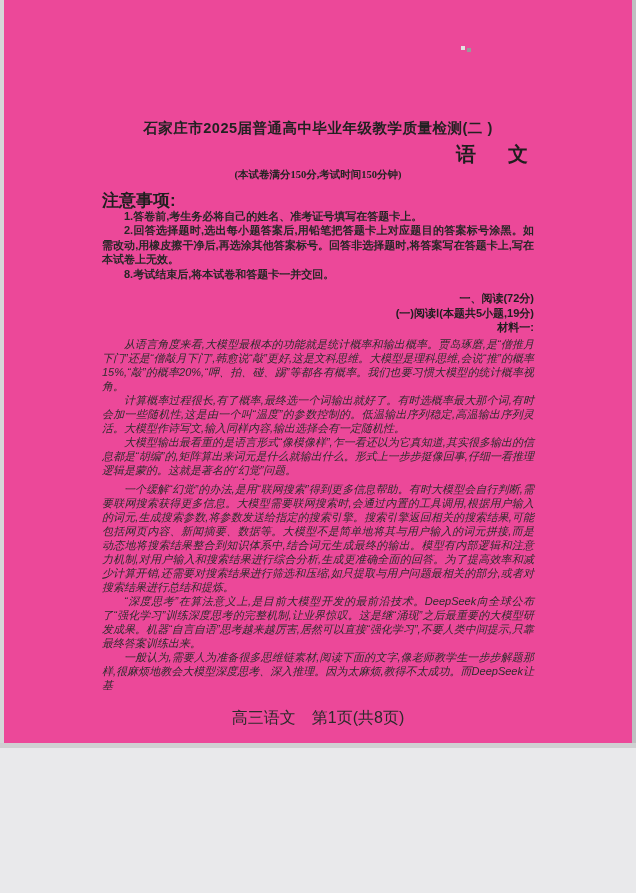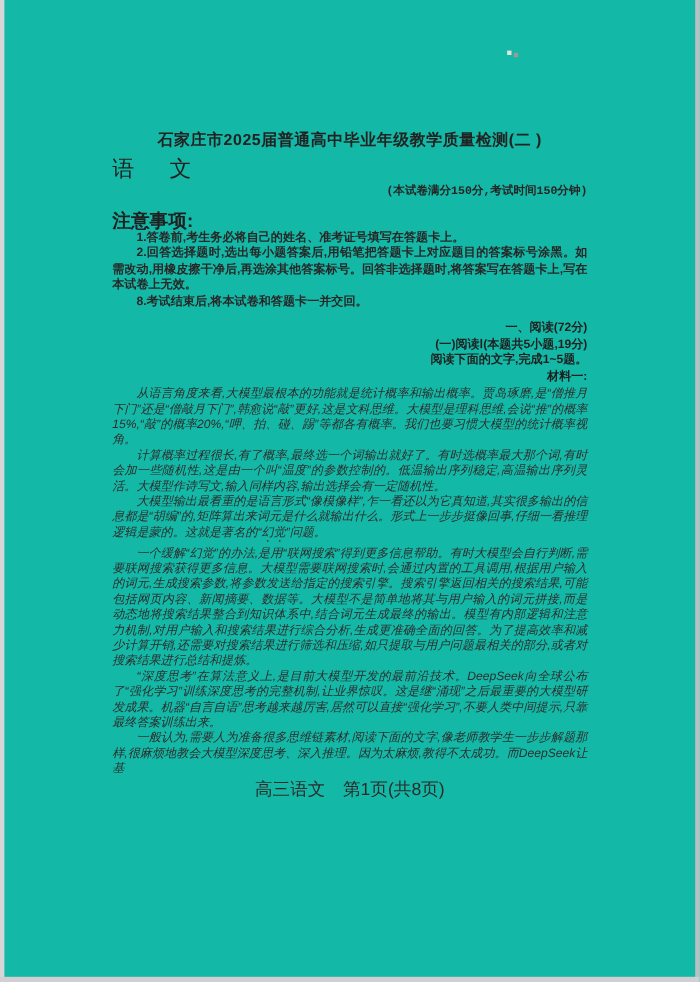--- a/index.html
+++ b/index.html
@@ -1,20 +1,20 @@
 <!DOCTYPE html>
 <html><head>
 <meta charset="utf-8">
 <style>
   html, body { margin: 0; padding: 0; background: #e9e9eb; }
   .page {
     position: relative;
     width: 636px;
-    height: 893px;
-    background: #14b8a6;
+    height: 748px;
+    background: #ec4899;
     overflow: hidden;
     color: #2b2b2b;
     font-family: "Liberation Serif", serif;
   }
   .edge-left   { position: absolute; left: 0; top: 0; width: 4px; height: 100%; background: #d6d6d8; }
   .edge-right  { position: absolute; right: 0; top: 0; width: 4px; height: 100%; background: #bfbfc1; }
   .edge-bottom { position: absolute; left: 0; bottom: 0; width: 100%; height: 5px; background: #d0d0d2; }
   .artifact-dot {
     position: absolute; left: 467px; top: 48px; width: 4px; height: 4px;
     background: #9a9a9a; box-shadow: -6px -2px 0 0 #e2e2e2;
@@ -31,34 +31,34 @@
     font-weight: 700;
     font-size: 14.5px;
     line-height: 16px;
     letter-spacing: 0.5px;
     text-align: center;
     color: #222;
   }
   .subject {
     margin: 6px 0 2px 0;
     font-family: "Liberation Sans", sans-serif;
-    font-weight: 400;
+    font-weight: 700;
     font-size: 20px;
     line-height: 24px;
     letter-spacing: 6px;
-    text-align: left;
+    text-align: right;
     color: #1e1e1e;
   }
   .exam-info {
     margin: 0 0 13px 0;
-    font-family: Liberation Mono, monospace;
+    font-family: Liberation Serif, serif;
     font-weight: 700;
     font-size: 10.5px;
     line-height: 13px;
-    text-align: right;
+    text-align: center;
     color: #242424;
   }
   .notice { margin: 0 0 10px 0; }
   .notice-heading {
     font-family: "Liberation Sans", sans-serif;
     font-weight: 700;
     font-size: 17px;
     line-height: 14.5px;
     color: #1f1f1f;
   }
@@ -128,21 +128,20 @@
       <div class="notice-heading">注意事项:</div>
       <p class="notice-item">1.答卷前,考生务必将自己的姓名、准考证号填写在答题卡上。</p>
       <p class="notice-item">2.回答选择题时,选出每小题答案后,用铅笔把答题卡上对应题目的答案标号涂黑。如需改动,用橡皮擦干净后,再选涂其他答案标号。回答非选择题时,将答案写在答题卡上,写在本试卷上无效。</p>
       <p class="notice-item">8.考试结束后,将本试卷和答题卡一并交回。</p>
     </div>
 
     <div class="reading">
       <div class="reading-headings">
         <div class="sec-heading">一、阅读(72分)</div>
         <div class="sec-heading">(一)阅读Ⅰ(本题共5小题,19分)</div>
-        <div class="sec-heading">阅读下面的文字,完成1~5题。</div>
         <div class="sec-heading">材料一:</div>
       </div>
 
       <p class="body-para">从语言角度来看,大模型最根本的功能就是统计概率和输出概率。贾岛琢磨,是“僧推月下门”还是“僧敲月下门”,韩愈说“敲”更好,这是文科思维。大模型是理科思维,会说“推”的概率15%,“敲”的概率20%,“呷、拍、碰、踢”等都各有概率。我们也要习惯大模型的统计概率视角。</p>
       <p class="body-para">计算概率过程很长,有了概率,最终选一个词输出就好了。有时选概率最大那个词,有时会加一些随机性,这是由一个叫“温度”的参数控制的。低温输出序列稳定,高温输出序列灵活。大模型作诗写文,输入同样内容,输出选择会有一定随机性。</p>
       <p class="body-para"><span>大模型输出最看重的是语言形式“像模像样”,乍一看还以为它真知道,其实很多输出的信息都是“胡编”的,矩阵算出来词元是什么就输出什么。形式上一步步挺像回事,仔细一看推理逻辑是蒙的。这就是著名的“</span><span class="emph">幻觉</span><span>”问题。</span></p>
       <p class="body-para">一个缓解“幻觉”的办法,是用“联网搜索”得到更多信息帮助。有时大模型会自行判断,需要联网搜索获得更多信息。大模型需要联网搜索时,会通过内置的工具调用,根据用户输入的词元,生成搜索参数,将参数发送给指定的搜索引擎。搜索引擎返回相关的搜索结果,可能包括网页内容、新闻摘要、数据等。大模型不是简单地将其与用户输入的词元拼接,而是动态地将搜索结果整合到知识体系中,结合词元生成最终的输出。模型有内部逻辑和注意力机制,对用户输入和搜索结果进行综合分析,生成更准确全面的回答。为了提高效率和减少计算开销,还需要对搜索结果进行筛选和压缩,如只提取与用户问题最相关的部分,或者对搜索结果进行总结和提炼。</p>
       <p class="body-para">“深度思考”在算法意义上,是目前大模型开发的最前沿技术。DeepSeek向全球公布了“强化学习”训练深度思考的完整机制,让业界惊叹。这是继“涌现”之后最重要的大模型研发成果。机器“自言自语”思考越来越厉害,居然可以直接“强化学习”,不要人类中间提示,只靠最终答案训练出来。</p>
       <p class="body-para">一般认为,需要人为准备很多思维链素材,阅读下面的文字,像老师教学生一步步解题那样,很麻烦地教会大模型深度思考、深入推理。因为太麻烦,教得不太成功。而DeepSeek让基</p>
     </div>

